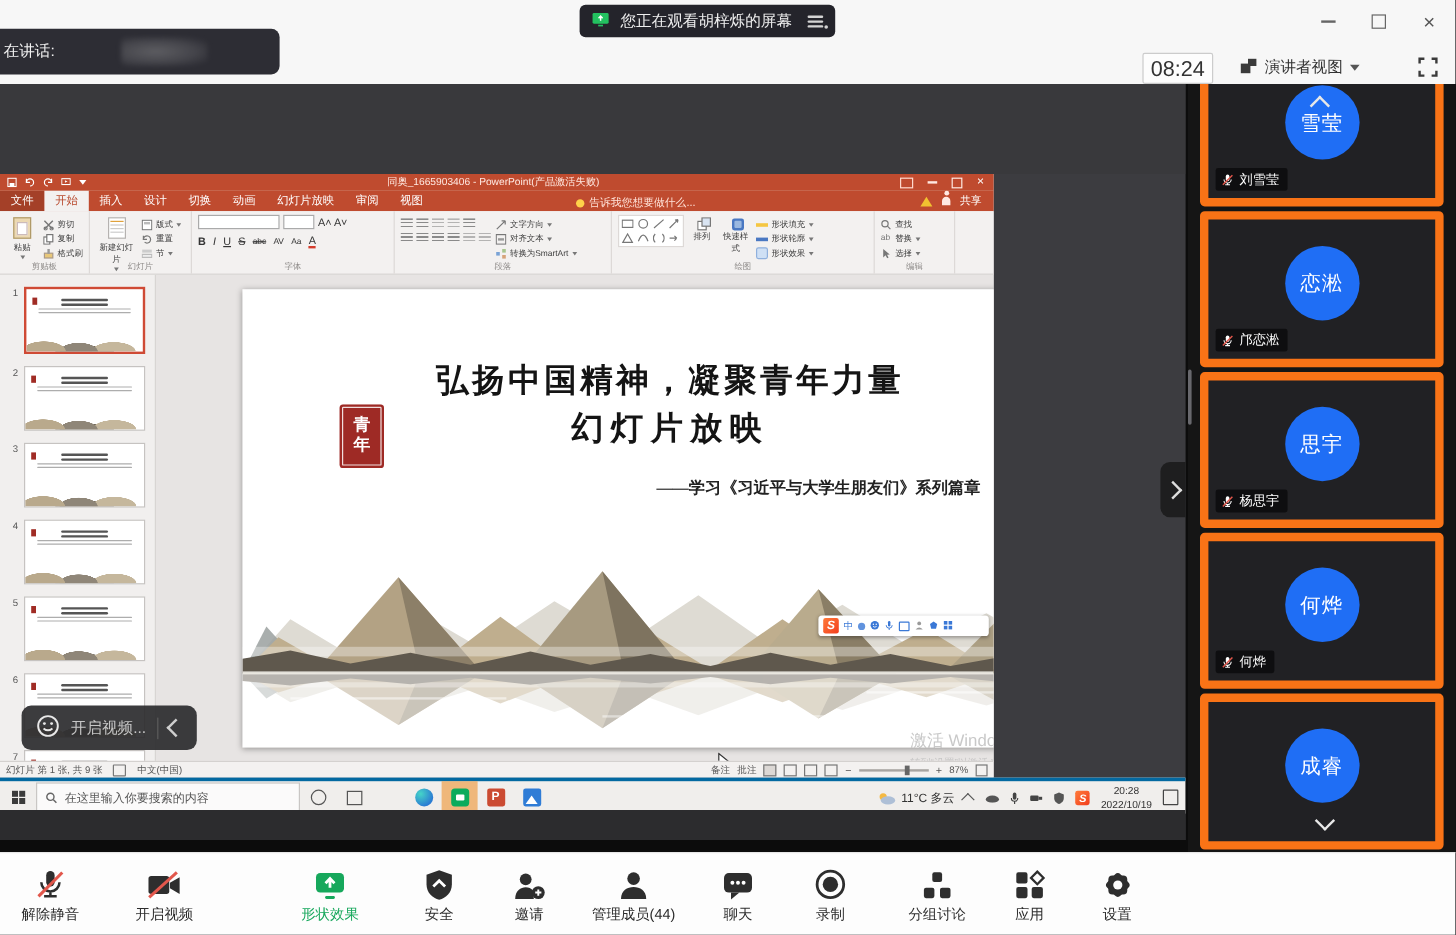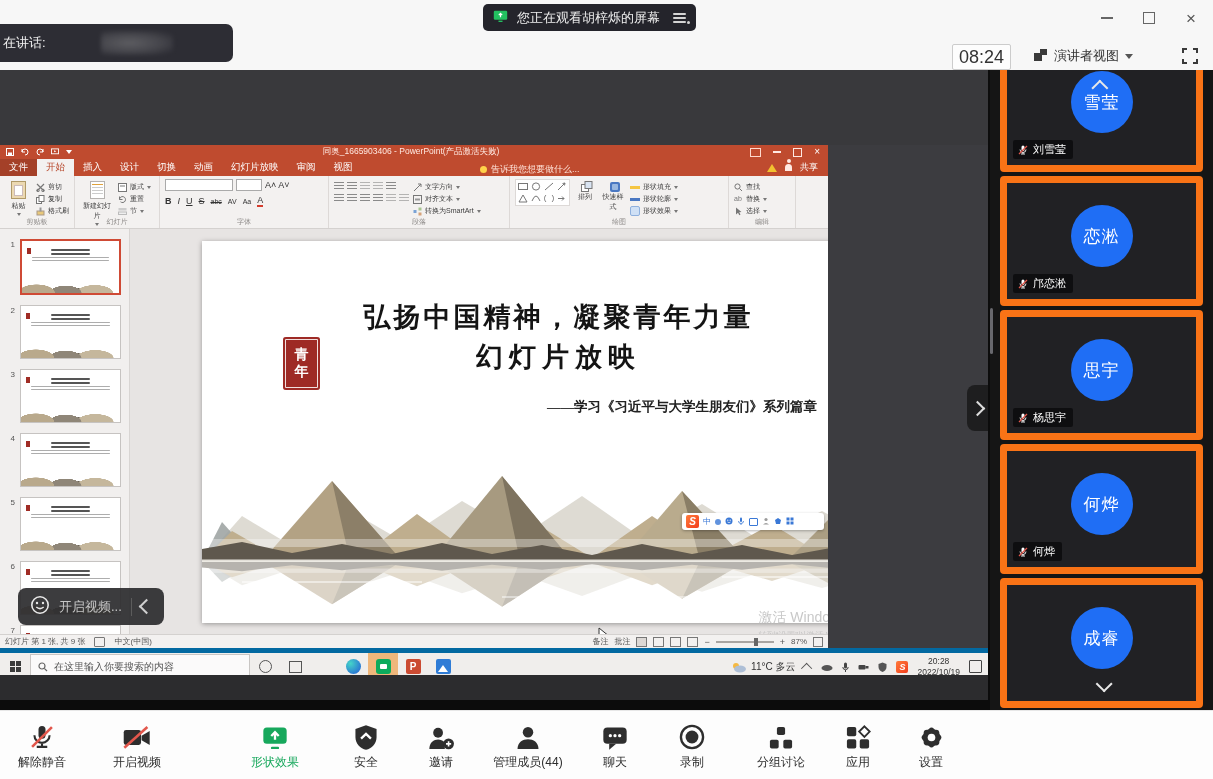--- a/index.html
+++ b/index.html
@@ -133,21 +133,21 @@
       display:flex;align-items:center;font-size:8px;color:#555;}
   .ppt-status .left{display:flex;align-items:center;gap:9px;padding-left:5px;}
   .ppt-status .right{margin-left:auto;display:flex;align-items:center;gap:6px;padding-right:5px;}
   .vicon{width:9px;height:8px;border:1px solid #777;}
   .vicon.sel{background:#dcd8d5;}
   .zoom-track{width:58px;height:2px;background:#a8a5a2;position:relative;}
   .zoom-thumb{position:absolute;left:38px;top:-3px;width:4px;height:8px;background:#666;}
   .zminus,.zplus{font-size:9px;color:#555;}
 
   
-  .taskbar{position:absolute;left:0;top:578px;width:988px;height:27px;background:#f0eeec;border-top:5px solid #0369a1;
+  .taskbar{position:absolute;left:0;top:578px;width:988px;height:27px;background:#f0eeec;border-top:3px solid #0369a1;
       display:flex;align-items:center;}
   .tb-start{width:30px;display:flex;align-items:center;justify-content:center;cursor:pointer;}
   .winlogo{display:grid;grid-template-columns:5px 5px;grid-auto-rows:5px;gap:1px;}
   .winlogo i{background:#3b3b3b;}
   .tb-search{width:220px;height:25px;background:#fbfafa;border:1px solid #c9c6c4;display:flex;align-items:center;gap:6px;
       padding:0 7px;box-sizing:border-box;font-size:10px;color:#555;white-space:nowrap;overflow:hidden;}
   .tb-ico{width:30px;height:27px;display:flex;align-items:center;justify-content:center;cursor:pointer;}
   .cortana{width:11px;height:11px;border:1.5px solid #555;border-radius:50%;}
   .taskview{width:11px;height:10px;border:1.5px solid #555;position:relative;}
   .edge-ico{width:15px;height:15px;border-radius:50%;background:radial-gradient(circle at 30% 30%,#45d4c8,#2b7cd3 72%);}

